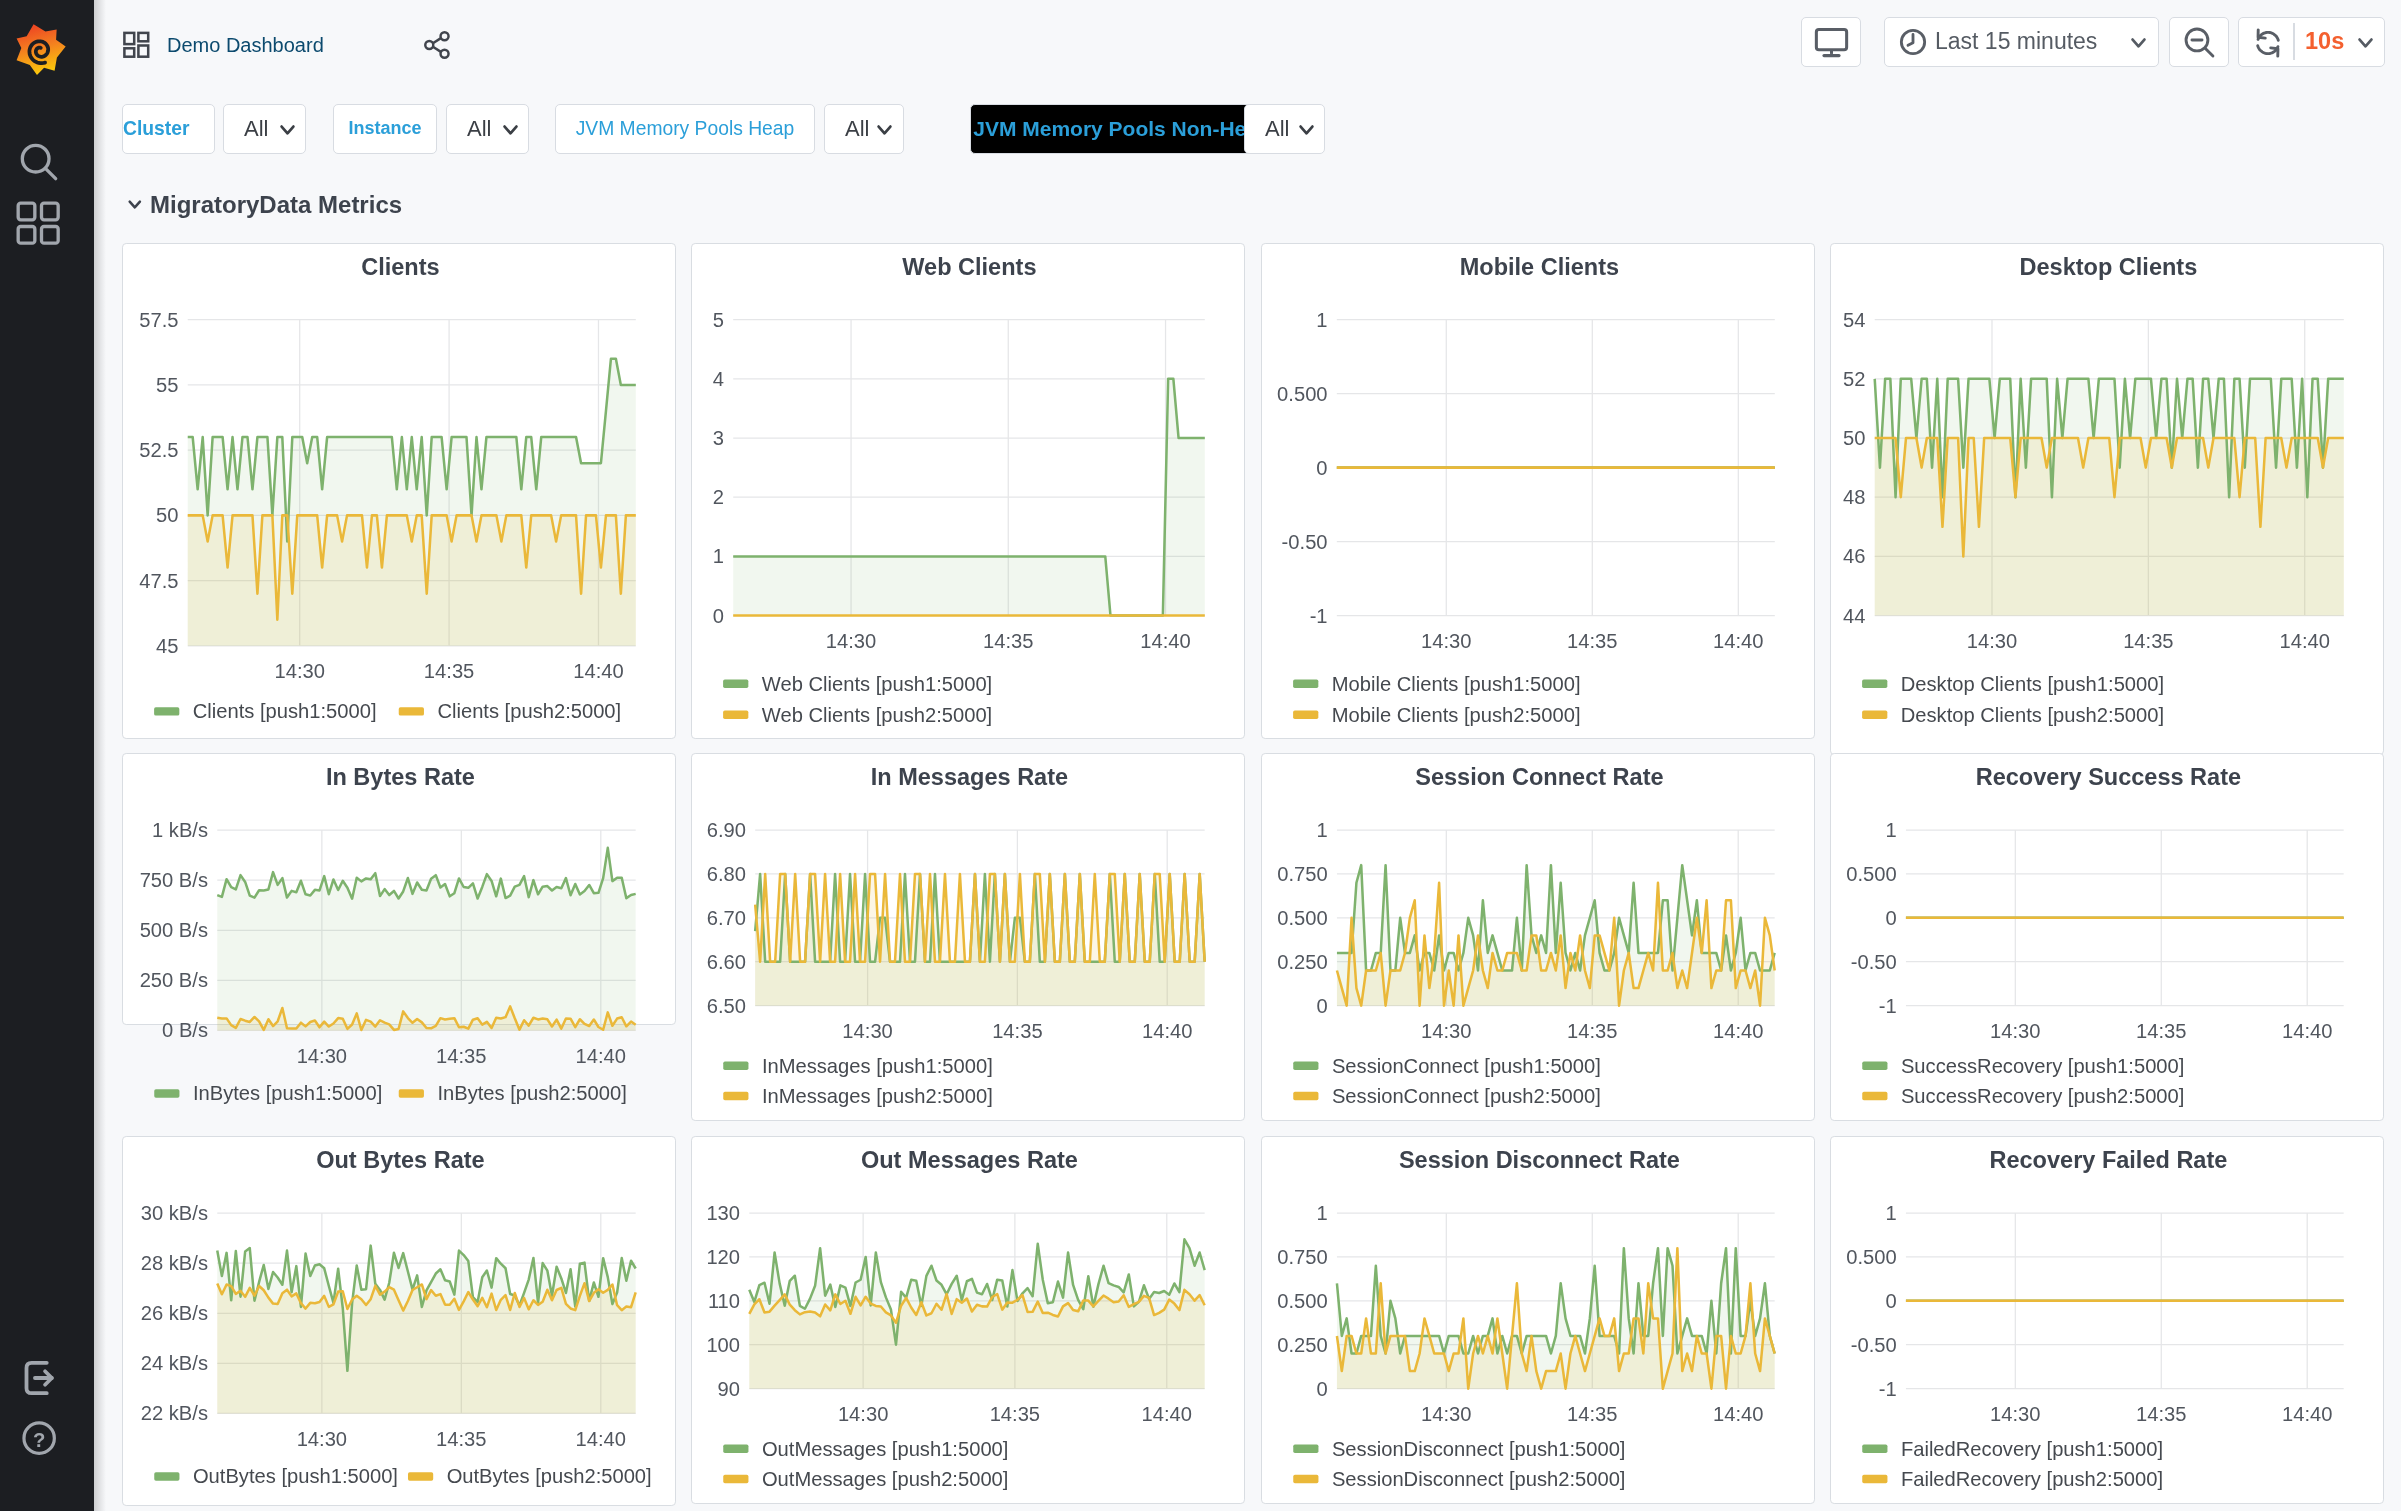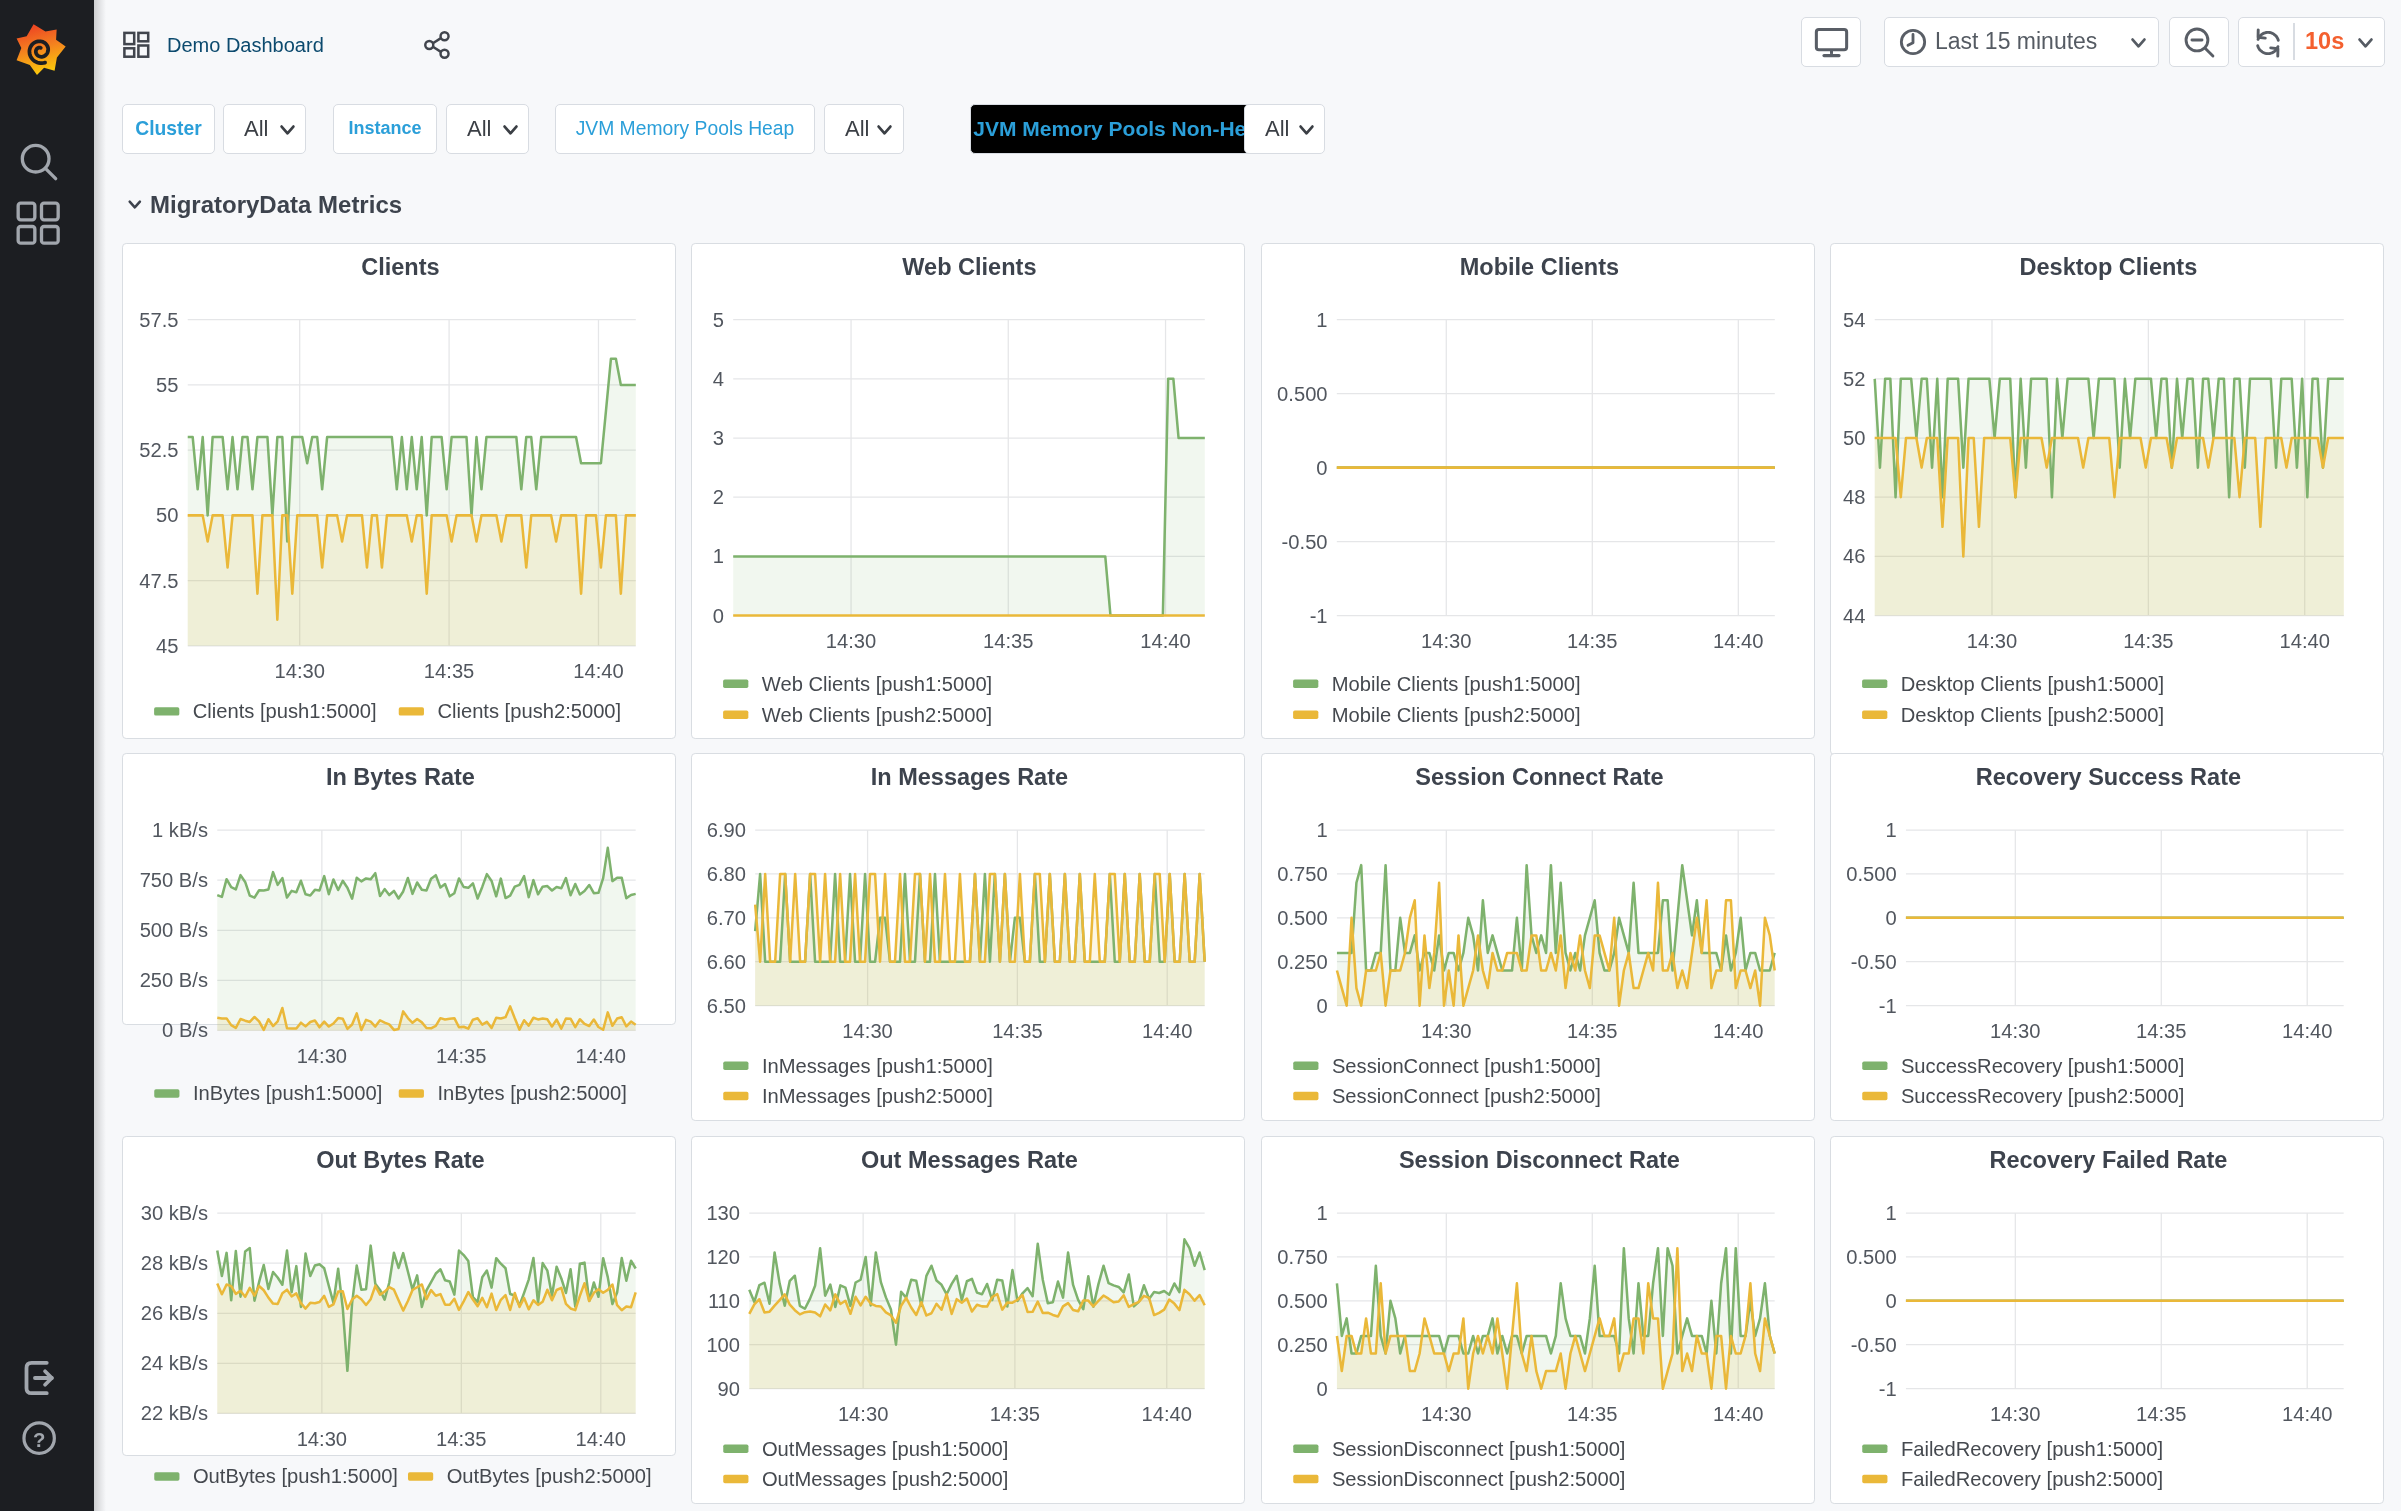--- a/index.html
+++ b/index.html
@@ -76,21 +76,21 @@
       <polyline points="7.9,23.2 8.3,24.5 8.9,25.7 9.5,26.8 10.3,27.9 11.2,28.9 12.2,29.7 13.2,30.5 14.4,31.2 15.6,31.7 16.9,32.1 18.1,32.4 19.5,32.5 20.8,32.5 22.1,32.3 23.4,32.0 24.6,31.6 25.8,31.1 26.9,30.4 28.0,29.6 29.0,28.7 29.8,27.7 30.6,26.6 31.2,25.5 31.7,24.3" fill="none" stroke="#595e66" stroke-width="3.4" stroke-linecap="round"></polyline>
       <polyline points="8.5,4.5 8.3,13.2 16.8,14.2" fill="none" stroke="#595e66" stroke-width="3.4" stroke-linejoin="round" stroke-linecap="round"></polyline>
       <polyline points="31.5,35.5 31.7,26.8 23.2,25.8" fill="none" stroke="#595e66" stroke-width="3.4" stroke-linejoin="round" stroke-linecap="round"></polyline>
     </svg>
     <div style="position:absolute;left:54px;top:5px;width:1.7px;height:37px;background:#d8dce2"></div>
     <div style="position:absolute;left:66px;top:0;height:47px;line-height:47px;font-size:23.5px;color:#f4602f;font-weight:bold">10s</div>
     <svg width="17" height="11.8" viewBox="0 0 20 14" style="position:absolute;left:118px;top:18.5px">
       <polyline points="3,3 10,11 17,3" fill="none" stroke="#555b63" stroke-width="3.2" stroke-linecap="round" stroke-linejoin="round"></polyline>
     </svg>
   </div>
-<div style="position:absolute;left:122px;top:104px;width:93px;height:50px;background:#fff;border:1.7px solid #d8dce2;border-radius:5px;box-sizing:border-box;text-align:center;white-space:nowrap;line-height:47px;font-size:19.3px;color:#2b9fd9;font-weight:bold">Cluster</div>
+<div style="position:absolute;left:122px;top:104px;width:93px;height:50px;background:#fff;border:1.7px solid #d8dce2;border-radius:5px;box-sizing:border-box;white-space:nowrap;line-height:47px;font-size:19.3px;color:#2b9fd9;font-weight:bold">Cluster</div>
 <div style="position:absolute;left:223px;top:104px;width:83px;height:50px;background:#fff;border:1.7px solid #d8dce2;border-radius:5px;box-sizing:border-box">
     <span style="position:absolute;left:20px;top:0;line-height:47px;font-size:22px;color:#3b3f45">All</span>
     <svg width="17" height="11.8" viewBox="0 0 20 14" style="position:absolute;left:55px;top:19.3px">
       <polyline points="3,3 10,11 17,3" fill="none" stroke="#3b3f45" stroke-width="3.2" stroke-linecap="round" stroke-linejoin="round"></polyline>
     </svg>
   </div>
 <div style="position:absolute;left:333px;top:104px;width:104px;height:50px;background:#fff;border:1.7px solid #d8dce2;border-radius:5px;box-sizing:border-box;text-align:center;white-space:nowrap;line-height:47px;font-size:18px;color:#2b9fd9;font-weight:bold">Instance</div>
 <div style="position:absolute;left:446px;top:104px;width:83px;height:50px;background:#fff;border:1.7px solid #d8dce2;border-radius:5px;box-sizing:border-box">
     <span style="position:absolute;left:20px;top:0;line-height:47px;font-size:22px;color:#3b3f45">All</span>
     <svg width="17" height="11.8" viewBox="0 0 20 14" style="position:absolute;left:55px;top:19.3px">
@@ -341,21 +341,21 @@
       <line x1="566.6" y1="90.5" x2="566.6" y2="299.5" stroke="#e5e6e8" stroke-width="1.5"></line>
       <text x="566.6" y="329.5" text-anchor="middle" dominant-baseline="central" font-family="Liberation Sans, sans-serif" font-size="24" fill="#51565e">14:40</text>
       <polyline points="89.0,195.0 94.8,195.0 100.6,195.0 106.4,195.0 112.2,195.0 117.9,195.0 123.7,195.0 129.5,195.0 135.3,195.0 141.1,195.0 146.9,195.0 152.7,195.0 158.5,195.0 164.3,195.0 170.0,195.0 175.8,195.0 181.6,195.0 187.4,195.0 193.2,195.0 199.0,195.0 204.8,195.0 210.6,195.0 216.4,195.0 222.1,195.0 227.9,195.0 233.7,195.0 239.5,195.0 245.3,195.0 251.1,195.0 256.9,195.0 262.7,195.0 268.5,195.0 274.2,195.0 280.0,195.0 285.8,195.0 291.6,195.0 297.4,195.0 303.2,195.0 309.0,195.0 314.8,195.0 320.6,195.0 326.3,195.0 332.1,195.0 337.9,195.0 343.7,195.0 349.5,195.0 355.3,195.0 361.1,195.0 366.9,195.0 372.7,195.0 378.4,195.0 384.2,195.0 390.0,195.0 395.8,195.0 401.6,195.0 407.4,195.0 413.2,195.0 419.0,195.0 424.8,195.0 430.5,195.0 436.3,195.0 442.1,195.0 447.9,195.0 453.7,195.0 459.5,195.0 465.3,195.0 471.1,195.0 476.9,195.0 482.6,195.0 488.4,195.0 494.2,195.0 500.0,195.0 505.8,195.0 511.6,195.0 517.4,195.0 523.2,195.0 529.0,195.0 534.7,195.0 540.5,195.0 546.3,195.0 552.1,195.0 557.9,195.0 563.7,195.0 569.5,195.0 575.3,195.0 581.1,195.0 586.8,195.0 592.6,195.0 598.4,195.0 604.2,195.0 610.0,195.0" fill="none" stroke="#7EB26D" stroke-width="3" stroke-linejoin="round"></polyline>
       <polyline points="89.0,195.0 94.8,195.0 100.6,195.0 106.4,195.0 112.2,195.0 117.9,195.0 123.7,195.0 129.5,195.0 135.3,195.0 141.1,195.0 146.9,195.0 152.7,195.0 158.5,195.0 164.3,195.0 170.0,195.0 175.8,195.0 181.6,195.0 187.4,195.0 193.2,195.0 199.0,195.0 204.8,195.0 210.6,195.0 216.4,195.0 222.1,195.0 227.9,195.0 233.7,195.0 239.5,195.0 245.3,195.0 251.1,195.0 256.9,195.0 262.7,195.0 268.5,195.0 274.2,195.0 280.0,195.0 285.8,195.0 291.6,195.0 297.4,195.0 303.2,195.0 309.0,195.0 314.8,195.0 320.6,195.0 326.3,195.0 332.1,195.0 337.9,195.0 343.7,195.0 349.5,195.0 355.3,195.0 361.1,195.0 366.9,195.0 372.7,195.0 378.4,195.0 384.2,195.0 390.0,195.0 395.8,195.0 401.6,195.0 407.4,195.0 413.2,195.0 419.0,195.0 424.8,195.0 430.5,195.0 436.3,195.0 442.1,195.0 447.9,195.0 453.7,195.0 459.5,195.0 465.3,195.0 471.1,195.0 476.9,195.0 482.6,195.0 488.4,195.0 494.2,195.0 500.0,195.0 505.8,195.0 511.6,195.0 517.4,195.0 523.2,195.0 529.0,195.0 534.7,195.0 540.5,195.0 546.3,195.0 552.1,195.0 557.9,195.0 563.7,195.0 569.5,195.0 575.3,195.0 581.1,195.0 586.8,195.0 592.6,195.0 598.4,195.0 604.2,195.0 610.0,195.0" fill="none" stroke="#EAB839" stroke-width="3" stroke-linejoin="round"></polyline>
       <rect x="37" y="366.0" width="30" height="10" rx="2" fill="#7EB26D"></rect>
       <text x="83" y="371.0" dominant-baseline="central" font-family="Liberation Sans, sans-serif" font-size="24" fill="#45494f">SuccessRecovery [push1:5000]</text>
       <rect x="37" y="402.0" width="30" height="10" rx="2" fill="#EAB839"></rect>
       <text x="83" y="407.0" dominant-baseline="central" font-family="Liberation Sans, sans-serif" font-size="24" fill="#45494f">SuccessRecovery [push2:5000]</text>
     </svg>
   </div>
-<div class="panel" style="left:122px;top:1136px;width:554px;height:320px">
+<div class="panel" style="left:122px;top:1136px;width:554px;height:370px">
     <svg width="554" height="368" viewBox="0 0 659 438" style="position:absolute;left:0;top:0">
       <text x="330" y="27" text-anchor="middle" dominant-baseline="central" font-family="Liberation Sans, sans-serif" font-size="28" font-weight="bold" fill="#3d434d">Out Bytes Rate</text>
       <line x1="112.0" y1="90.5" x2="610.0" y2="90.5" stroke="#e5e6e8" stroke-width="1.5"></line>
       <text x="101.0" y="90.5" text-anchor="end" dominant-baseline="central" font-family="Liberation Sans, sans-serif" font-size="24" fill="#51565e">30 kB/s</text>
       <line x1="112.0" y1="150.1" x2="610.0" y2="150.1" stroke="#e5e6e8" stroke-width="1.5"></line>
       <text x="101.0" y="150.1" text-anchor="end" dominant-baseline="central" font-family="Liberation Sans, sans-serif" font-size="24" fill="#51565e">28 kB/s</text>
       <line x1="112.0" y1="209.8" x2="610.0" y2="209.8" stroke="#e5e6e8" stroke-width="1.5"></line>
       <text x="101.0" y="209.8" text-anchor="end" dominant-baseline="central" font-family="Liberation Sans, sans-serif" font-size="24" fill="#51565e">26 kB/s</text>
       <line x1="112.0" y1="269.4" x2="610.0" y2="269.4" stroke="#e5e6e8" stroke-width="1.5"></line>
       <text x="101.0" y="269.4" text-anchor="end" dominant-baseline="central" font-family="Liberation Sans, sans-serif" font-size="24" fill="#51565e">24 kB/s</text>

